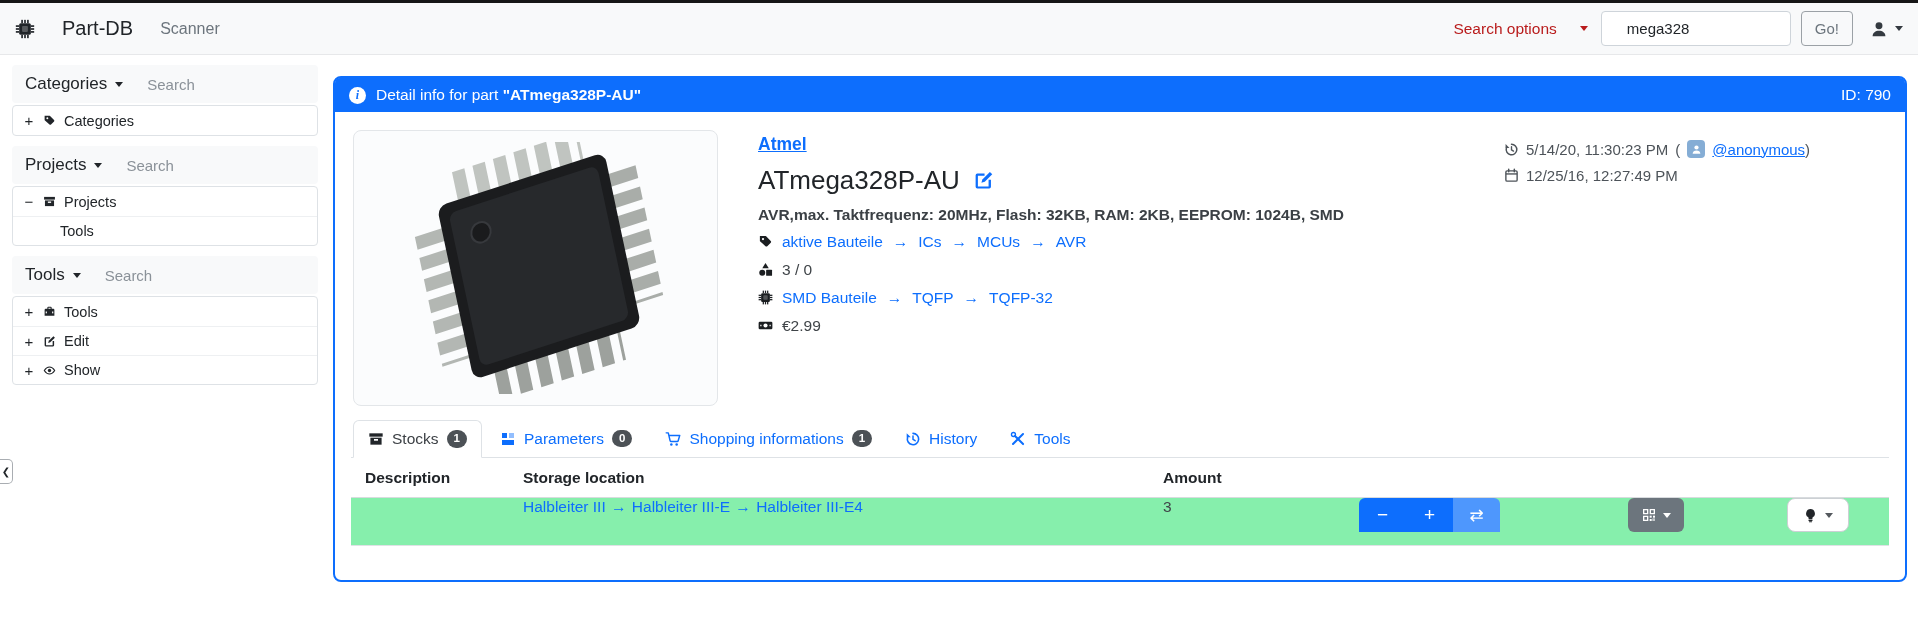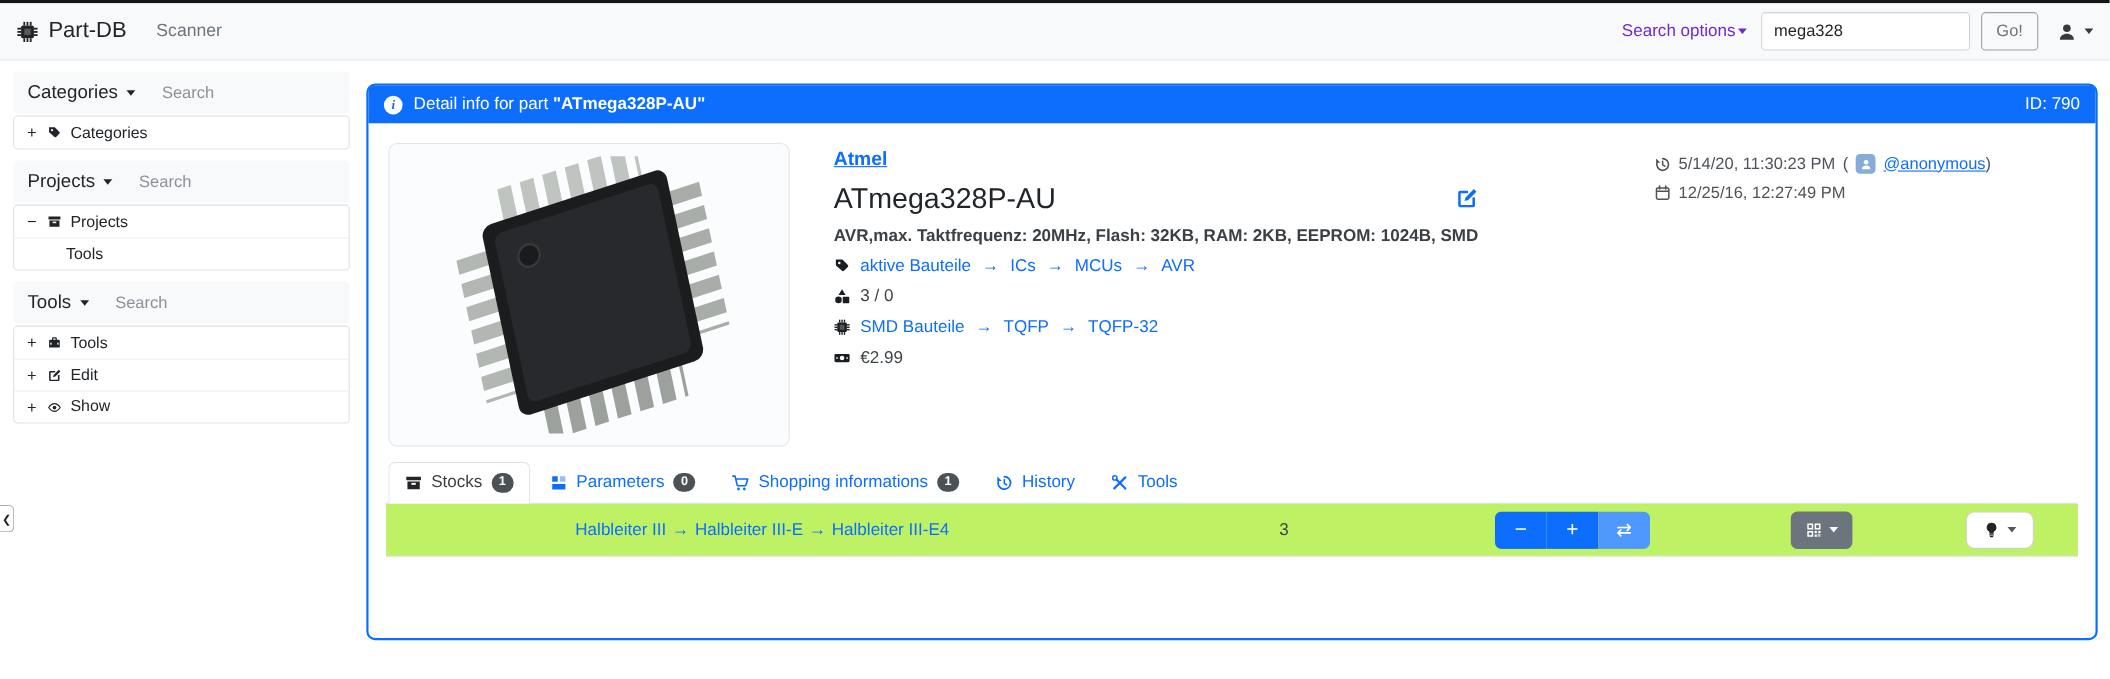--- a/index.html
+++ b/index.html
@@ -12,26 +12,26 @@
     overflow: hidden;
   }
   .ic { display:inline-block; vertical-align:middle; flex:none; }
   .caret { display:inline-block; width:0; height:0; border-left:4.5px solid transparent;
            border-right:4.5px solid transparent; border-top:5px solid currentColor; }
 
   
   .topstrip { position:absolute; left:0; top:0; right:0; height:3px; background:#161616; }
   .navbar { position:absolute; left:0; top:3px; right:0; height:52px; background:#f8f9fa;
             border-bottom:1px solid #e7e8ea; display:flex; align-items:center; padding:0 15px; }
-  .brand { display:flex; align-items:center; gap:9px; font-size:20px; color:#212529; cursor:pointer; }
+  .brand { display:flex; align-items:center; gap:27px; font-size:20px; color:#212529; cursor:pointer; }
   .nav-scanner { margin-left:27px; font-size:16px; color:#6c757d; cursor:pointer; }
   .nv-spacer { flex:1; }
-  .search-opts { display:flex; align-items:center; gap:2px; font-size:15.5px; color:#6d28d9; margin-right:13px; cursor:pointer; }
+  .search-opts { display:flex; align-items:center; gap:23px; font-size:15.5px; color:#b91c1c; margin-right:13px; cursor:pointer; }
   .nav-search { width:190px; height:35px; border:1px solid #ced4da; border-radius:4px; background:#fff;
-                padding:0 11px; font-size:15px; color:#212529; font-family:inherit; }
+                padding:0 25px; font-size:15px; color:#212529; font-family:inherit; }
   .go-btn { margin-left:10px; height:35px; padding:0 13px; font-size:15px; color:#6c757d;
             background:#f8f9fa; border:1px solid #9ba1a6; border-radius:4px; font-family:inherit; cursor:pointer; }
   .user-menu { margin-left:17px; display:flex; align-items:center; gap:7px; color:#343a40; cursor:pointer; }
 
   
   .sidebar { position:absolute; left:12px; top:65px; width:306px; }
   .side-head { height:38px; background:#f8f9fa; border-radius:4px; display:flex; align-items:center;
                padding:0 13px; margin-bottom:2px; }
   .side-title { display:flex; align-items:center; gap:8px; font-size:17px; color:#212529; cursor:pointer; }
   .side-search { border:none; background:transparent; outline:none; margin-left:24px; width:150px;
@@ -55,21 +55,21 @@
                gap:10px; padding:0 14px; color:#fff; font-size:15.5px; }
   .info-badge { width:17px; height:17px; border-radius:50%; background:#fff; color:#0d6efd;
                 font:italic 700 12px "Liberation Serif", serif; display:flex; align-items:center; justify-content:center; }
   .card-id { margin-left:auto; }
 
   .part-img { position:absolute; left:18px; top:52px; width:365px; height:276px; background:#fbfcfd;
               border:1px solid #e3e6e9; border-radius:8px; display:flex; align-items:center; justify-content:center; }
 
   .part-info { position:absolute; left:423px; top:56px; }
   .mfr { font-size:17.5px; font-weight:700; color:#0d6efd; text-decoration:underline; cursor:pointer; display:inline-block; }
-  .pname-row { margin-top:10px; display:flex; align-items:center; gap:13px;justify-content:space-between; }
+  .pname-row { margin-top:10px; display:flex; align-items:center; gap:13px; }
   .pname { font-size:26px; color:#212529; }
   .edit-ic { color:#0d6efd; cursor:pointer; }
   .pdesc { margin-top:10px; font-size:15.5px; color:#3b4045; font-weight:600; }
   .pdesc b { font-weight:700; }
   .prow { margin-top:7px; display:flex; align-items:center; gap:9px; font-size:15.5px; color:#3f4448; height:21px; }
   .prow .rowic { color:#1b1e21; }
   .blink { color:#0d6efd; text-decoration:none; cursor:pointer; }
   .arrow { color:#0d6efd; margin:0 1px; }
 
   .dates { position:absolute; left:1169px; top:58px; font-size:15px; color:#4d5359; }
@@ -88,21 +88,21 @@
   .badge { background:#4c5156; color:#fff; font-size:11.5px; font-weight:700; line-height:1;
            padding:3px 7px; border-radius:10px; }
 
   
   .table-area { position:absolute; left:16px; right:16px; top:380px; }
   .thead { height:40px; display:flex; align-items:center; font-size:15.5px; font-weight:700;
            color:#212529; border-bottom:1px solid #d8dbde; }
   .c-desc { width:172px; padding-left:14px; }
   .c-loc  { width:640px; }
   .c-amt  { width:158px; }
-  .trow { height:48px; display:flex; align-items:center; background:#bef264;
+  .trow { height:48px; display:flex; background:#86efac;
           border-bottom:1px solid #dfe2e5; font-size:15.5px; color:#3f4448; }
   .stepper { display:flex; border-radius:6px; overflow:hidden; margin-left:38px; }
   .st-btn { width:47px; height:34px; border:none; background:#0d6efd; color:#fff; font-size:19px;
             display:flex; align-items:center; justify-content:center; cursor:pointer; font-family:inherit; }
   .st-swap { background:#4e97fd; font-size:17px; }
   .qr-btn { margin-left:128px; width:56px; height:34px; background:#6c757d; border:none; border-radius:6px;
             display:flex; align-items:center; justify-content:center; gap:6px; color:#fff; cursor:pointer; }
   .bulb-btn { margin-left:103px; width:62px; height:34px; background:#fff; border:1px solid #ccd0d4;
               border-radius:8px; display:flex; align-items:center; justify-content:center; gap:7px;
               color:#212529; cursor:pointer; }
@@ -433,20 +433,25 @@
     </div>
     <div class="tab">
       <svg class="ic" width="16" height="16">
           <use href="#i-wrench"></use>
         </svg>
       <span>Tools</span>
     </div>
   </div>
 
   <div class="table-area">
+    <div class="thead">
+      <span class="c-desc">Description</span>
+      <span class="c-loc">Storage location</span>
+      <span class="c-amt">Amount</span>
+    </div>
     <div class="trow">
       <span class="c-desc"></span>
       <span class="c-loc">
         <a class="blink">Halbleiter III</a>
         <span class="arrow">→</span>
         <a class="blink">Halbleiter III-E</a>
         <span class="arrow">→</span>
         <a class="blink">Halbleiter III-E4</a>
       </span>
       <span class="c-amt">3</span>

